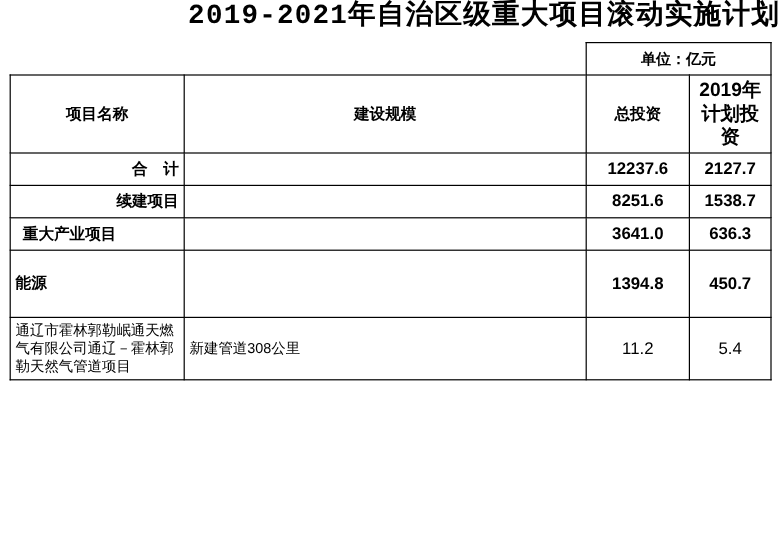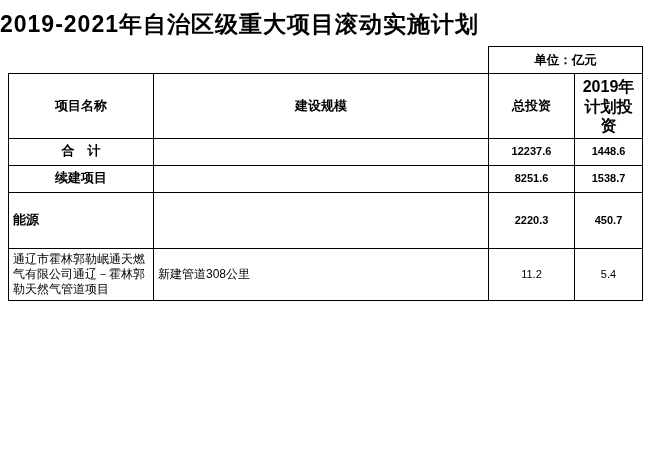--- a/index.html
+++ b/index.html
@@ -14,26 +14,26 @@
     color: #000000;
     overflow: hidden;
   }
   .page {
     position: relative;
     width: 650px;
     height: 454px;
     box-sizing: border-box;
   }
   .doc-title {
-    text-align: left;
-    font-family: Liberation Sans, sans-serif;
+    text-align: right;
+    font-family: Liberation Mono, monospace;
     font-size: 23px;
     font-weight: bold;
     letter-spacing: 1px;
-    padding-top: 11px;
+    padding-top: 0;
     padding-bottom: 9px;
     line-height: 1.15;
     white-space: nowrap;
   }
   table.sheet {
     border-collapse: collapse;
     table-layout: fixed;
     width: 634px;
     margin: 0 8px;
     font-size: 12px;
@@ -73,30 +73,29 @@
   }
   .hdr.small {
     font-size: 16px;
     line-height: 1.2;
   }
   .rowlabel {
     font-weight: bold;
     font-size: 13px;
   }
   .rowlabel.center {
-    text-align: center;
-    font-family: Liberation Mono, monospace;
+    text-align: right;
   }
   .rowlabel.indent {
     padding-left: 10px;
   }
   .num {
     text-align: center;
     font-weight: bold;
-    font-size: 11px;
+    font-size: 14px;
   }
   .num.plain {
     font-weight: normal;
   }
   .r-total { height: 27px; }
   .r-sub { height: 27px; }
   .r-energy { height: 56px; padding-left: 36px; }
   .proj-name {
     font-size: 12px;
     line-height: 1.3;
@@ -134,35 +133,41 @@
         <td class="hdr">项目名称</td>
         <td class="hdr">建设规模</td>
         <td class="hdr">总投资</td>
         <td class="hdr small">2019年计划投资</td>
       </tr>
 
       <tr class="r-total">
         <td class="rowlabel center">合　计</td>
         <td></td>
         <td class="num">12237.6</td>
-        <td class="num">1448.6</td>
+        <td class="num">2127.7</td>
       </tr>
 
       <tr class="r-sub">
         <td class="rowlabel center">续建项目</td>
         <td></td>
         <td class="num">8251.6</td>
         <td class="num">1538.7</td>
       </tr>
 
+      <tr class="r-sub">
+        <td class="rowlabel indent">重大产业项目</td>
+        <td></td>
+        <td class="num">3641.0</td>
+        <td class="num">636.3</td>
+      </tr>
 
       <tr class="r-energy">
         <td class="rowlabel">能源</td>
         <td></td>
-        <td class="num">2220.3</td>
+        <td class="num">1394.8</td>
         <td class="num">450.7</td>
       </tr>
 
 
       <tr class="r-proj2">
         <td class="proj-name">通辽市霍林郭勒岷通天燃气有限公司通辽－霍林郭勒天然气管道项目</td>
         <td class="proj-desc">新建管道308公里</td>
         <td class="num plain">11.2</td>
         <td class="num plain">5.4</td>
       </tr>

